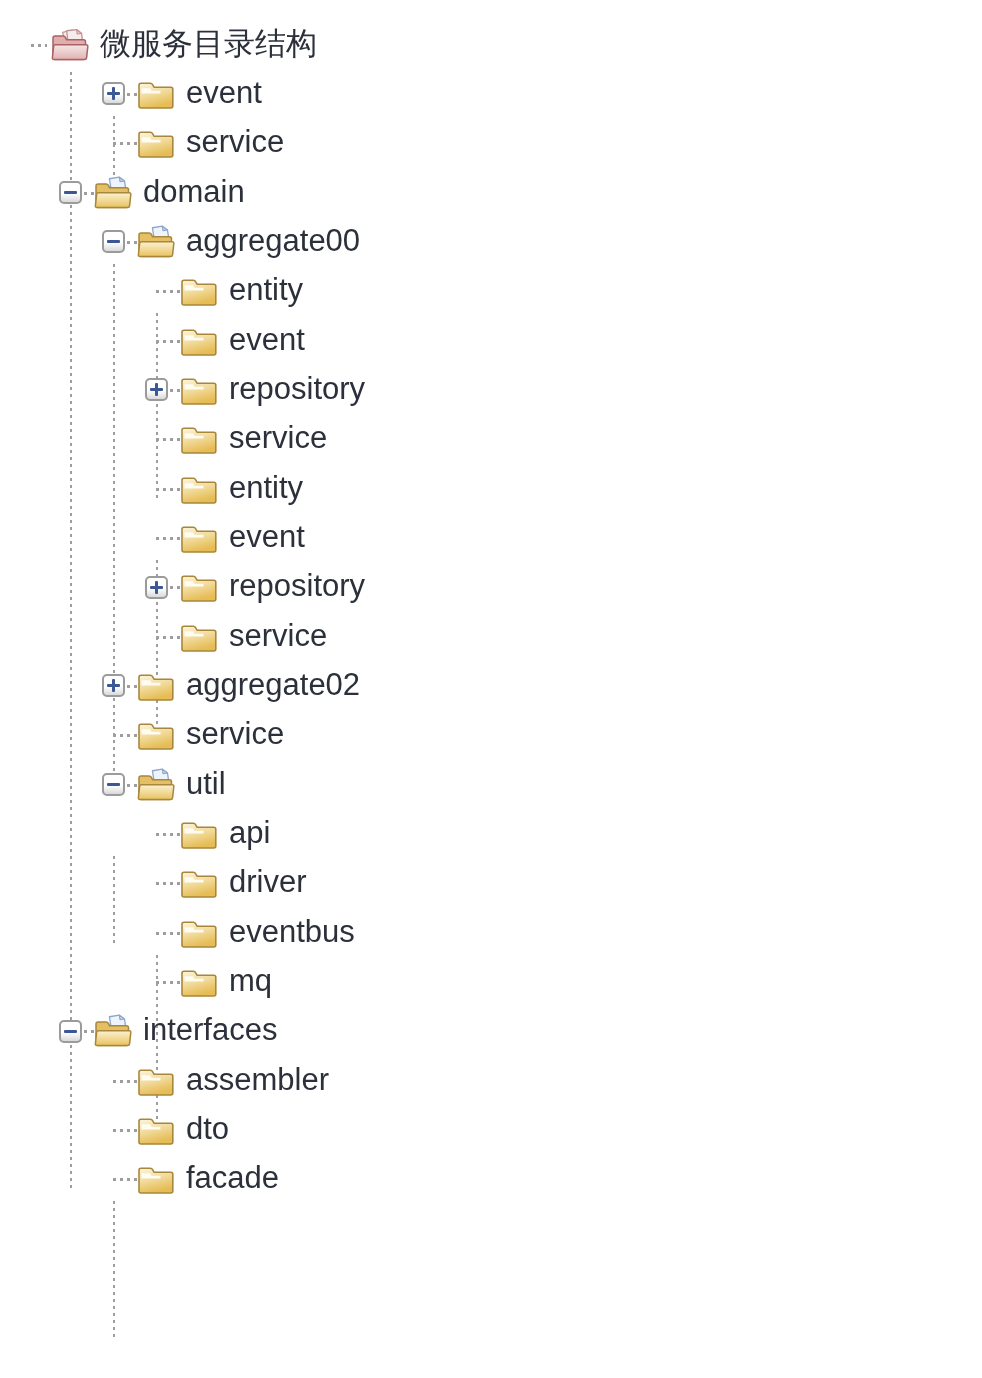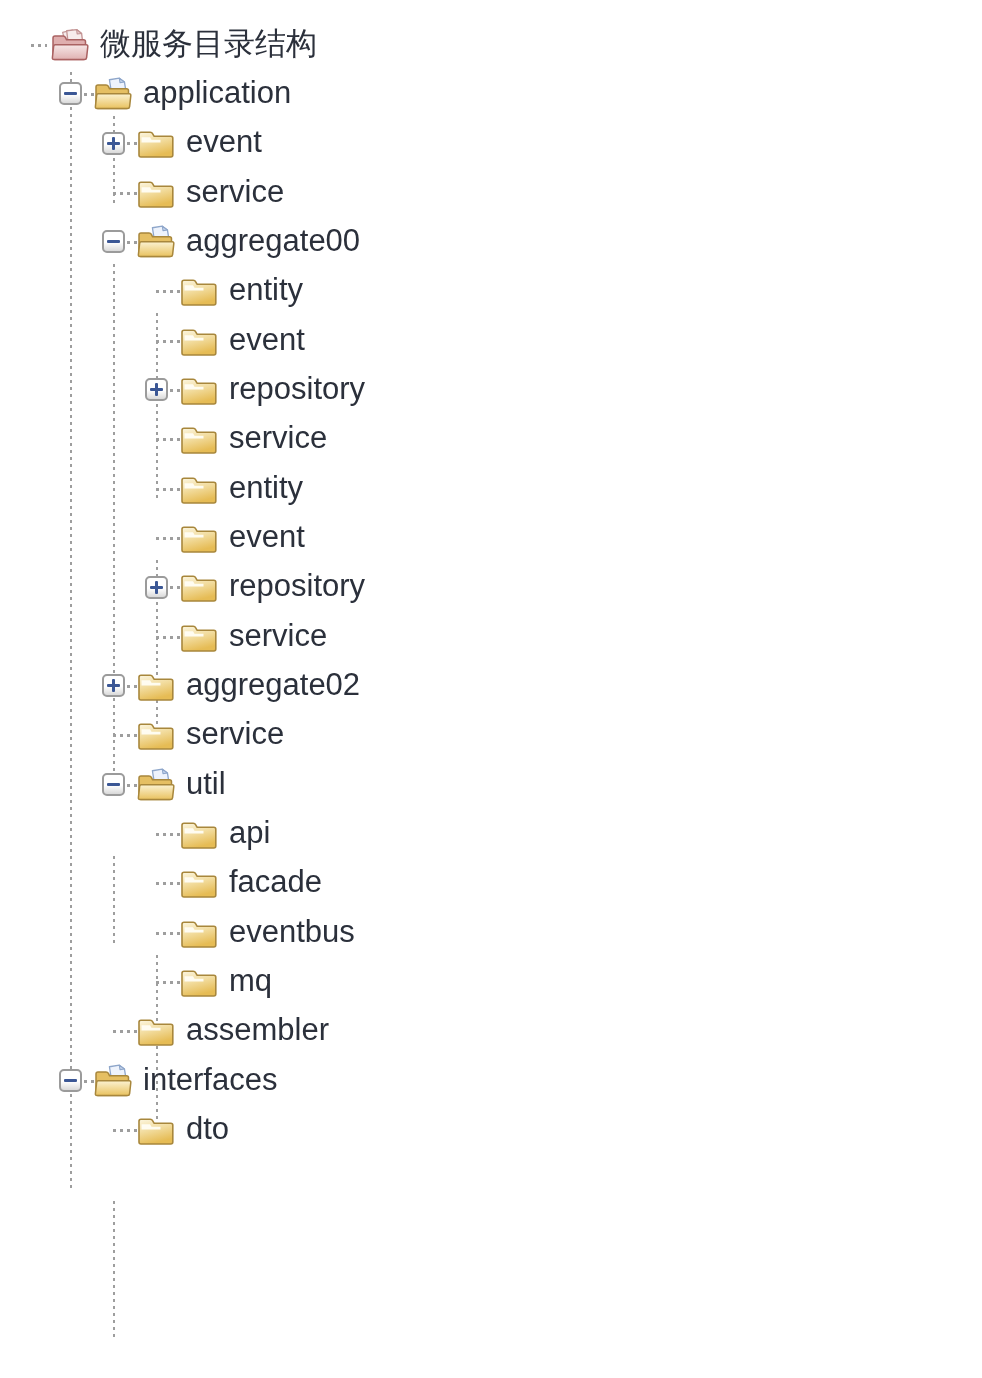--- a/index.html
+++ b/index.html
@@ -110,201 +110,208 @@
   <div class="vline" style="left:113px;top:1201px;height:136px"></div>
 
   <div class="row lvl0">
     <span class="stub stub-root"></span>
     <svg class="ico">
         <use href="#sym-folder-root"></use>
       </svg>
     <span class="label">微服务目录结构</span>
   </div>
 
+
+  <div class="row lvl2">
+    <span class="stub stub-box"></span>
+    <span class="tg plus"></span>
+    <svg class="ico">
+        <use href="#sym-folder-closed"></use>
+      </svg>
+    <span class="label">event</span>
+  </div>
+
+  <div class="row lvl2">
+    <span class="stub stub-leaf"></span>
+    <svg class="ico">
+        <use href="#sym-folder-closed"></use>
+      </svg>
+    <span class="label">service</span>
+  </div>
+
   <div class="row lvl1">
     <span class="stub stub-box"></span>
     <span class="tg minus"></span>
     <svg class="ico">
         <use href="#sym-folder-open"></use>
       </svg>
-    <span class="label">application</span>
-  </div>
-
-  <div class="row lvl2">
+    <span class="label">domain</span>
+  </div>
+
+  <div class="row lvl2">
+    <span class="stub stub-box"></span>
+    <span class="tg minus"></span>
+    <svg class="ico">
+        <use href="#sym-folder-open"></use>
+      </svg>
+    <span class="label">aggregate00</span>
+  </div>
+
+  <div class="row lvl3">
+    <span class="stub stub-leaf"></span>
+    <svg class="ico">
+        <use href="#sym-folder-closed"></use>
+      </svg>
+    <span class="label">entity</span>
+  </div>
+
+  <div class="row lvl3">
+    <span class="stub stub-leaf"></span>
+    <svg class="ico">
+        <use href="#sym-folder-closed"></use>
+      </svg>
+    <span class="label">event</span>
+  </div>
+
+  <div class="row lvl3">
     <span class="stub stub-box"></span>
     <span class="tg plus"></span>
     <svg class="ico">
         <use href="#sym-folder-closed"></use>
       </svg>
+    <span class="label">repository</span>
+  </div>
+
+  <div class="row lvl3">
+    <span class="stub stub-leaf"></span>
+    <svg class="ico">
+        <use href="#sym-folder-closed"></use>
+      </svg>
+    <span class="label">service</span>
+  </div>
+
+
+  <div class="row lvl3">
+    <span class="stub stub-leaf"></span>
+    <svg class="ico">
+        <use href="#sym-folder-closed"></use>
+      </svg>
+    <span class="label">entity</span>
+  </div>
+
+  <div class="row lvl3">
+    <span class="stub stub-leaf"></span>
+    <svg class="ico">
+        <use href="#sym-folder-closed"></use>
+      </svg>
     <span class="label">event</span>
   </div>
 
-  <div class="row lvl2">
+  <div class="row lvl3">
+    <span class="stub stub-box"></span>
+    <span class="tg plus"></span>
+    <svg class="ico">
+        <use href="#sym-folder-closed"></use>
+      </svg>
+    <span class="label">repository</span>
+  </div>
+
+  <div class="row lvl3">
     <span class="stub stub-leaf"></span>
     <svg class="ico">
         <use href="#sym-folder-closed"></use>
       </svg>
     <span class="label">service</span>
   </div>
 
+  <div class="row lvl2">
+    <span class="stub stub-box"></span>
+    <span class="tg plus"></span>
+    <svg class="ico">
+        <use href="#sym-folder-closed"></use>
+      </svg>
+    <span class="label">aggregate02</span>
+  </div>
+
+
+  <div class="row lvl2">
+    <span class="stub stub-leaf"></span>
+    <svg class="ico">
+        <use href="#sym-folder-closed"></use>
+      </svg>
+    <span class="label">service</span>
+  </div>
 
   <div class="row lvl2">
     <span class="stub stub-box"></span>
     <span class="tg minus"></span>
     <svg class="ico">
         <use href="#sym-folder-open"></use>
       </svg>
-    <span class="label">aggregate00</span>
-  </div>
-
-  <div class="row lvl3">
-    <span class="stub stub-leaf"></span>
-    <svg class="ico">
-        <use href="#sym-folder-closed"></use>
-      </svg>
-    <span class="label">entity</span>
-  </div>
-
-  <div class="row lvl3">
-    <span class="stub stub-leaf"></span>
-    <svg class="ico">
-        <use href="#sym-folder-closed"></use>
-      </svg>
-    <span class="label">event</span>
-  </div>
-
-  <div class="row lvl3">
-    <span class="stub stub-box"></span>
-    <span class="tg plus"></span>
-    <svg class="ico">
-        <use href="#sym-folder-closed"></use>
-      </svg>
-    <span class="label">repository</span>
-  </div>
-
-  <div class="row lvl3">
-    <span class="stub stub-leaf"></span>
-    <svg class="ico">
-        <use href="#sym-folder-closed"></use>
-      </svg>
-    <span class="label">service</span>
-  </div>
-
-
-  <div class="row lvl3">
-    <span class="stub stub-leaf"></span>
-    <svg class="ico">
-        <use href="#sym-folder-closed"></use>
-      </svg>
-    <span class="label">entity</span>
-  </div>
-
-  <div class="row lvl3">
-    <span class="stub stub-leaf"></span>
-    <svg class="ico">
-        <use href="#sym-folder-closed"></use>
-      </svg>
-    <span class="label">event</span>
-  </div>
-
-  <div class="row lvl3">
-    <span class="stub stub-box"></span>
-    <span class="tg plus"></span>
-    <svg class="ico">
-        <use href="#sym-folder-closed"></use>
-      </svg>
-    <span class="label">repository</span>
-  </div>
-
-  <div class="row lvl3">
-    <span class="stub stub-leaf"></span>
-    <svg class="ico">
-        <use href="#sym-folder-closed"></use>
-      </svg>
-    <span class="label">service</span>
-  </div>
-
-  <div class="row lvl2">
-    <span class="stub stub-box"></span>
-    <span class="tg plus"></span>
-    <svg class="ico">
-        <use href="#sym-folder-closed"></use>
-      </svg>
-    <span class="label">aggregate02</span>
-  </div>
-
-
-  <div class="row lvl2">
-    <span class="stub stub-leaf"></span>
-    <svg class="ico">
-        <use href="#sym-folder-closed"></use>
-      </svg>
-    <span class="label">service</span>
-  </div>
-
-  <div class="row lvl2">
+    <span class="label">util</span>
+  </div>
+
+  <div class="row lvl3">
+    <span class="stub stub-leaf"></span>
+    <svg class="ico">
+        <use href="#sym-folder-closed"></use>
+      </svg>
+    <span class="label">api</span>
+  </div>
+
+  <div class="row lvl3">
+    <span class="stub stub-leaf"></span>
+    <svg class="ico">
+        <use href="#sym-folder-closed"></use>
+      </svg>
+    <span class="label">driver</span>
+  </div>
+
+  <div class="row lvl3">
+    <span class="stub stub-leaf"></span>
+    <svg class="ico">
+        <use href="#sym-folder-closed"></use>
+      </svg>
+    <span class="label">eventbus</span>
+  </div>
+
+  <div class="row lvl3">
+    <span class="stub stub-leaf"></span>
+    <svg class="ico">
+        <use href="#sym-folder-closed"></use>
+      </svg>
+    <span class="label">mq</span>
+  </div>
+
+  <div class="row lvl1">
     <span class="stub stub-box"></span>
     <span class="tg minus"></span>
     <svg class="ico">
         <use href="#sym-folder-open"></use>
       </svg>
-    <span class="label">util</span>
-  </div>
-
-  <div class="row lvl3">
-    <span class="stub stub-leaf"></span>
-    <svg class="ico">
-        <use href="#sym-folder-closed"></use>
-      </svg>
-    <span class="label">api</span>
-  </div>
-
-  <div class="row lvl3">
+    <span class="label">interfaces</span>
+  </div>
+
+  <div class="row lvl2">
+    <span class="stub stub-leaf"></span>
+    <svg class="ico">
+        <use href="#sym-folder-closed"></use>
+      </svg>
+    <span class="label">assembler</span>
+  </div>
+
+  <div class="row lvl2">
+    <span class="stub stub-leaf"></span>
+    <svg class="ico">
+        <use href="#sym-folder-closed"></use>
+      </svg>
+    <span class="label">dto</span>
+  </div>
+
+  <div class="row lvl2">
     <span class="stub stub-leaf"></span>
     <svg class="ico">
         <use href="#sym-folder-closed"></use>
       </svg>
     <span class="label">facade</span>
   </div>
 
-  <div class="row lvl3">
-    <span class="stub stub-leaf"></span>
-    <svg class="ico">
-        <use href="#sym-folder-closed"></use>
-      </svg>
-    <span class="label">eventbus</span>
-  </div>
-
-  <div class="row lvl3">
-    <span class="stub stub-leaf"></span>
-    <svg class="ico">
-        <use href="#sym-folder-closed"></use>
-      </svg>
-    <span class="label">mq</span>
-  </div>
-
-  <div class="row lvl2">
-    <span class="stub stub-leaf"></span>
-    <svg class="ico">
-        <use href="#sym-folder-closed"></use>
-      </svg>
-    <span class="label">assembler</span>
-  </div>
-
-  <div class="row lvl1">
-    <span class="stub stub-box"></span>
-    <span class="tg minus"></span>
-    <svg class="ico">
-        <use href="#sym-folder-open"></use>
-      </svg>
-    <span class="label">interfaces</span>
-  </div>
-
-  <div class="row lvl2">
-    <span class="stub stub-leaf"></span>
-    <svg class="ico">
-        <use href="#sym-folder-closed"></use>
-      </svg>
-    <span class="label">dto</span>
-  </div>
-
-
 </div>
 
 </body></html>

